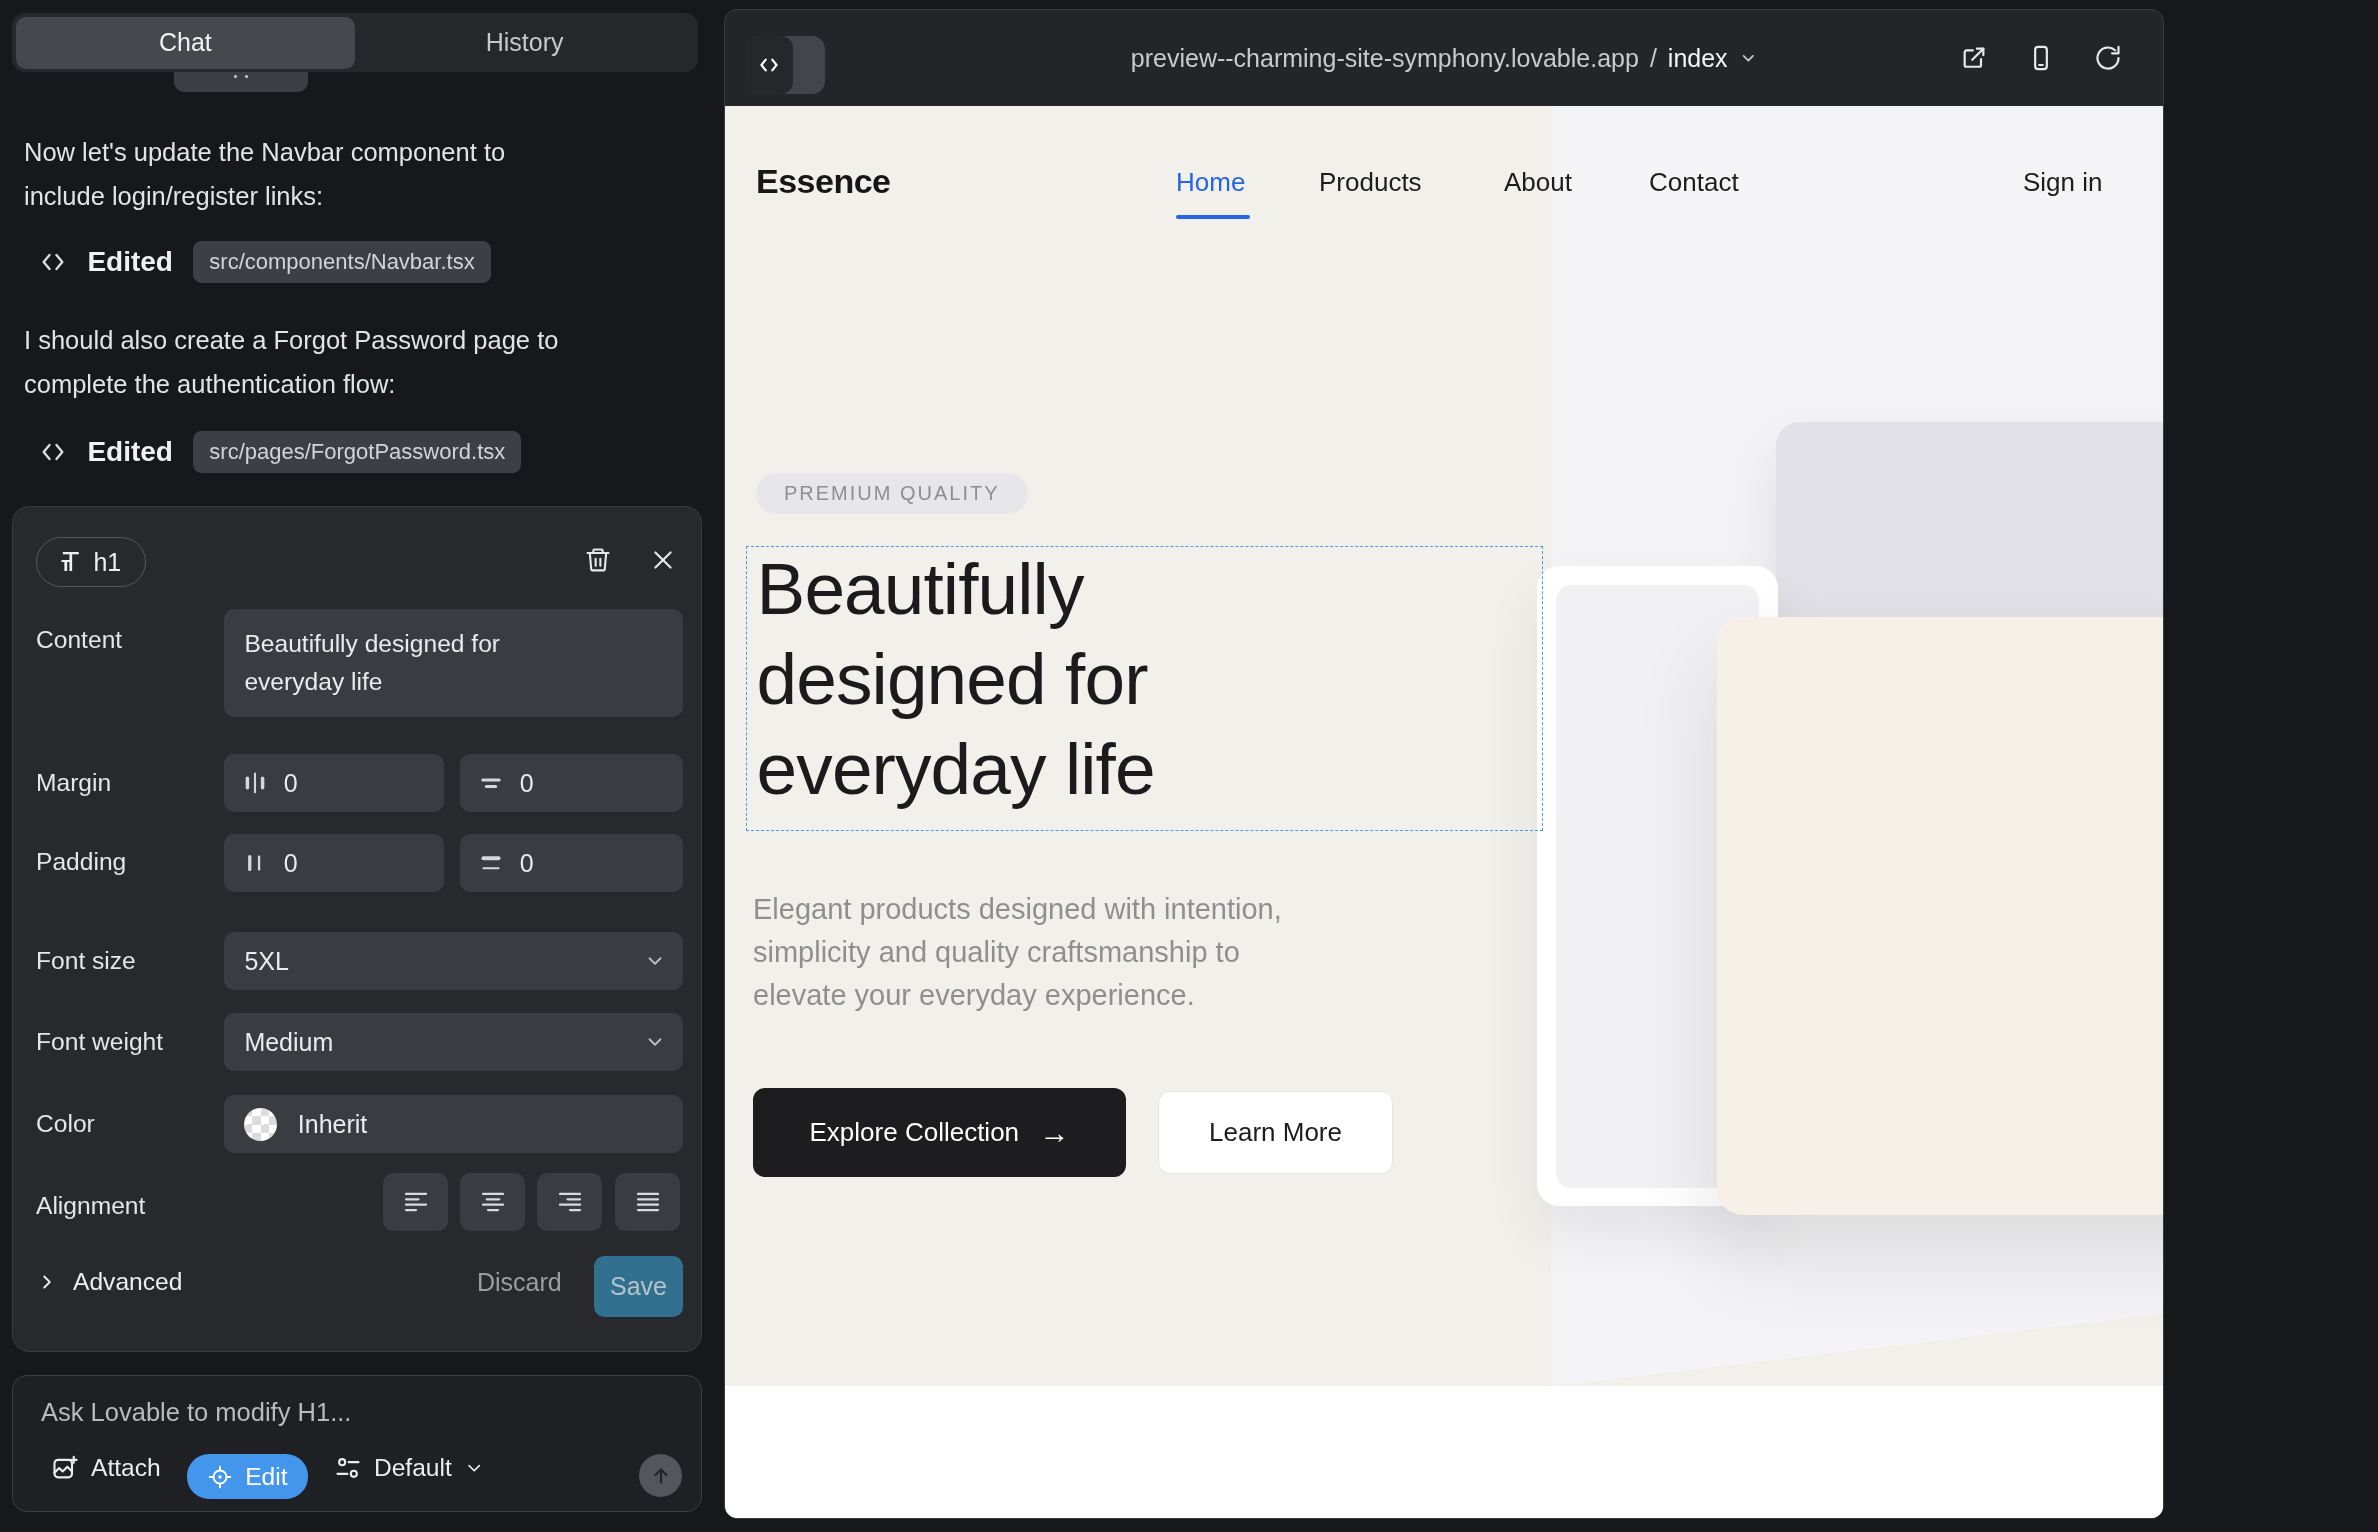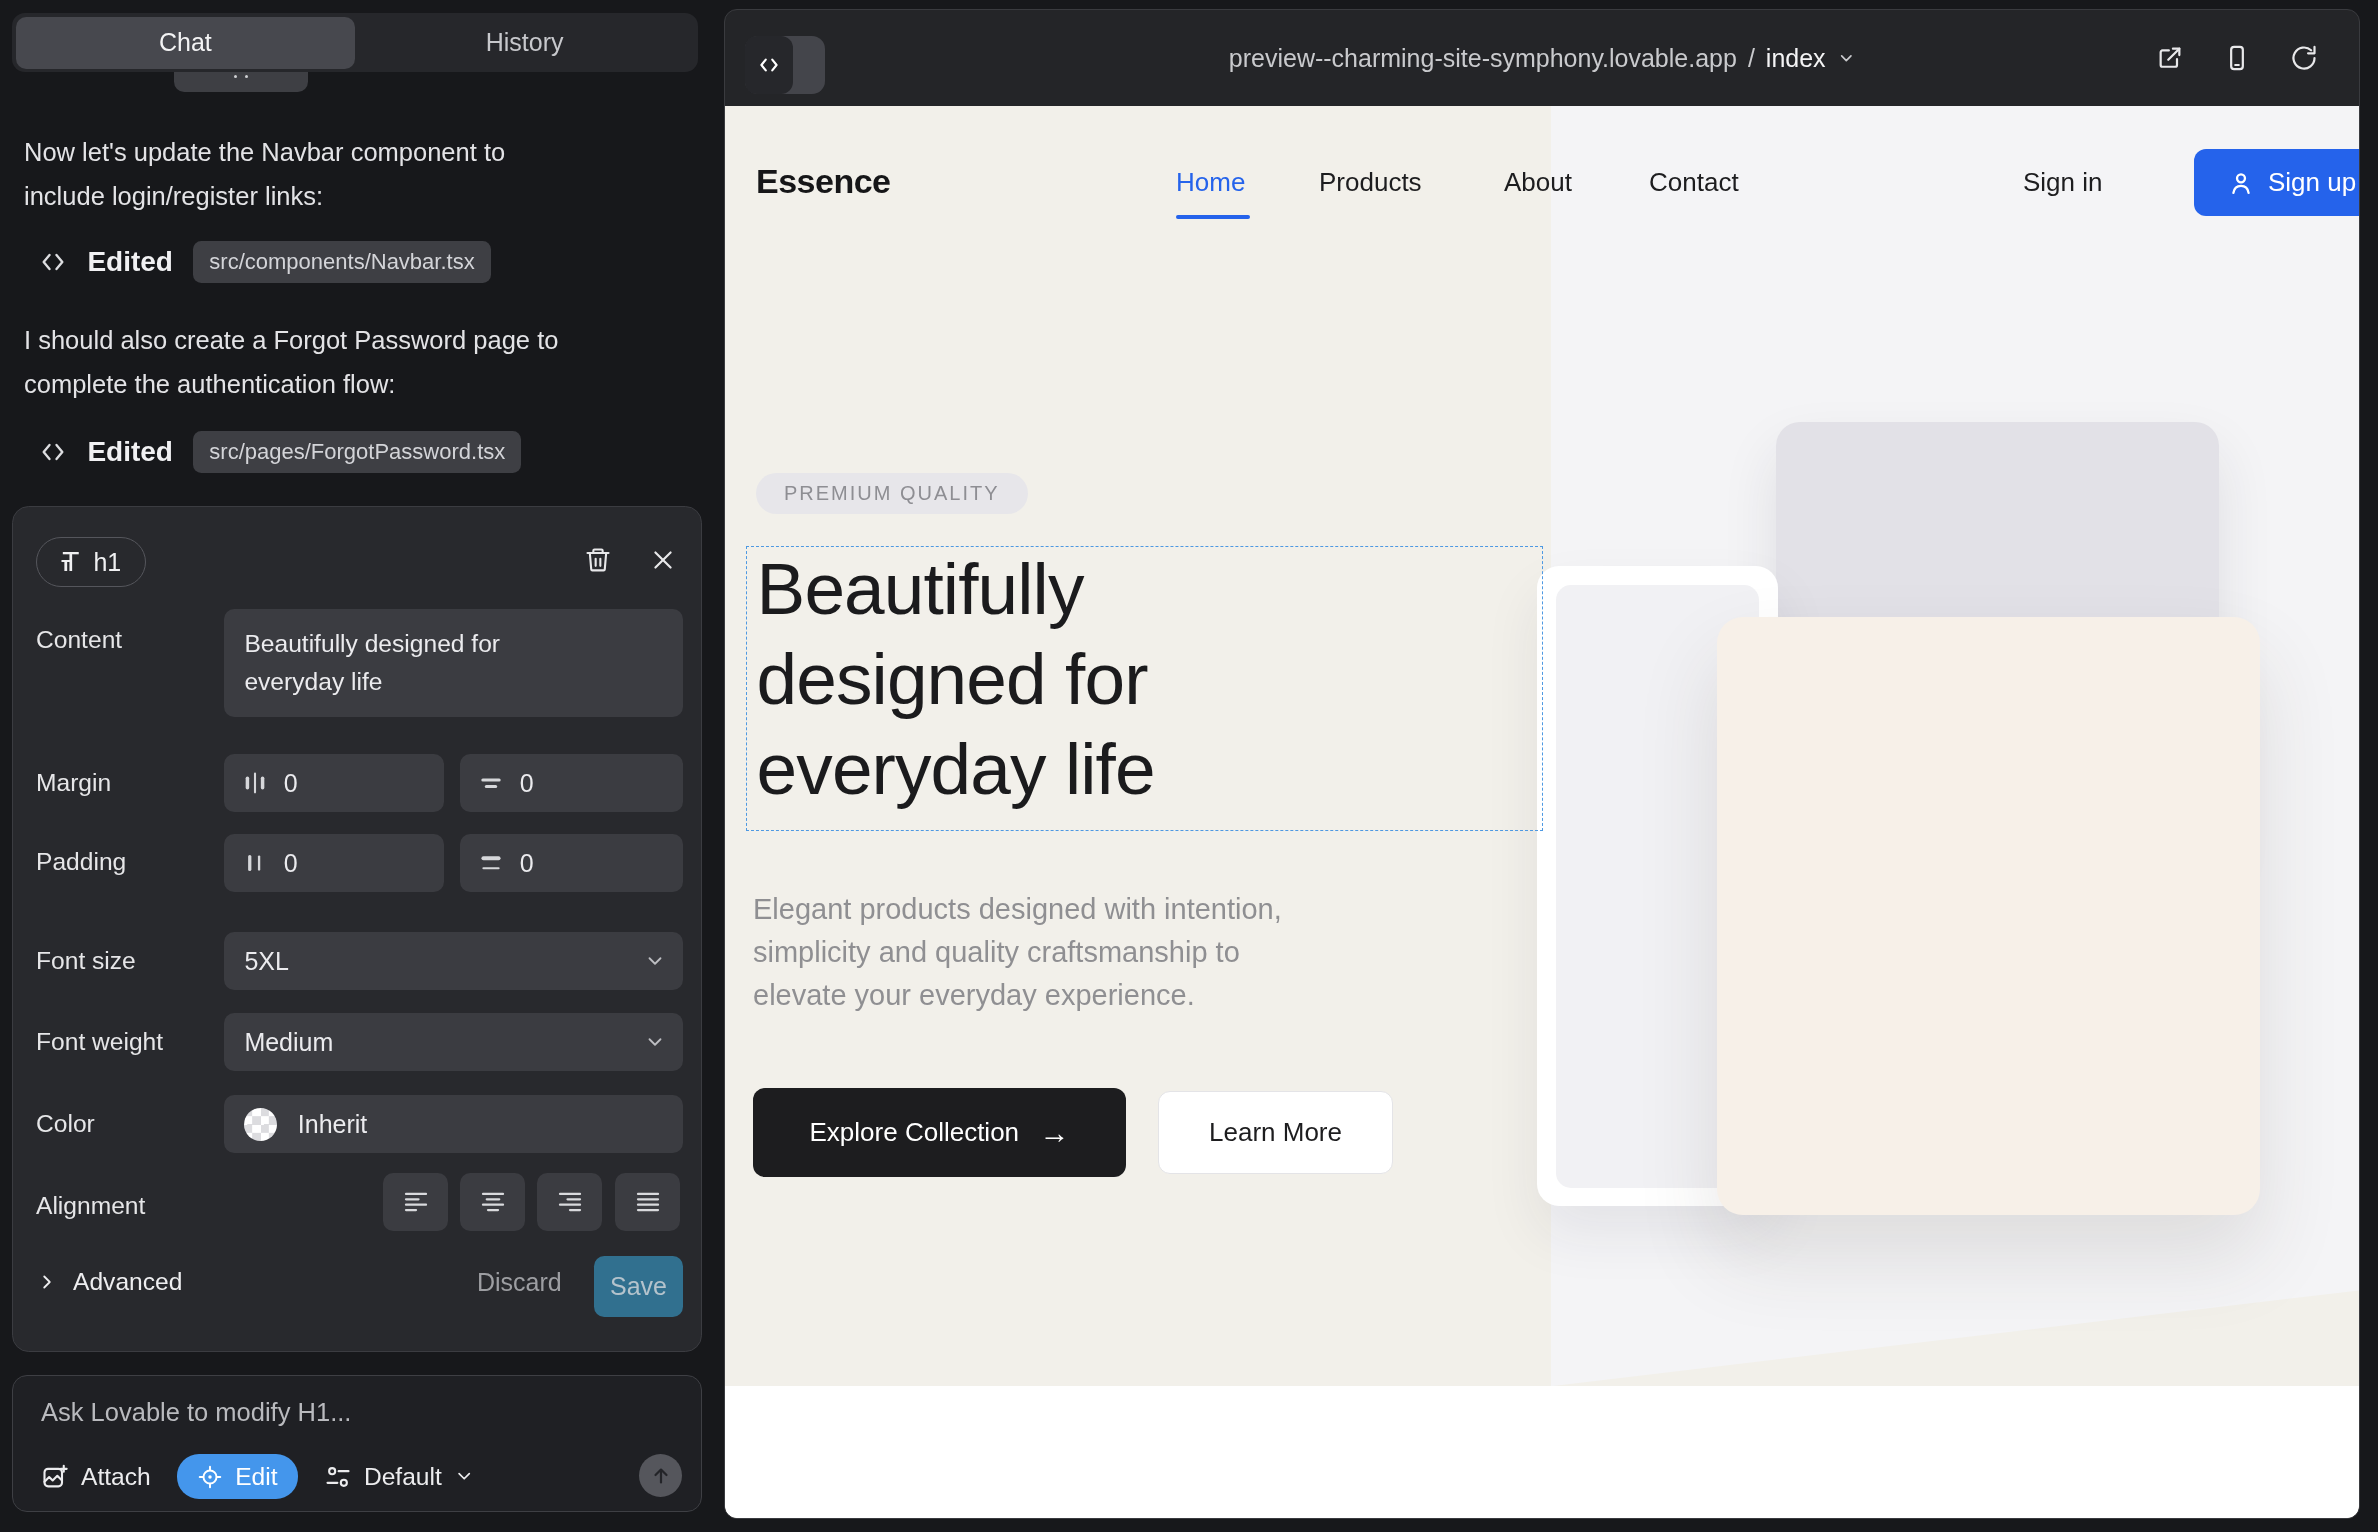--- a/index.html
+++ b/index.html
@@ -38,27 +38,27 @@
     conic-gradient(#fff 0 25%,#dcdcdf 0 50%,#fff 0 75%,#dcdcdf 0) center/16.7px 16.7px,#fff;
     background-blend-mode:normal;flex:none;}
   .align-btn{width:65px;height:58px;background:#3b3c41;border-radius:10.2px;display:flex;align-items:center;justify-content:center;color:#d9dadd;cursor:pointer;}
   .advanced{left:23px;top:761px;display:flex;align-items:center;gap:15px;color:#eeeef0;font-size:24.6px;cursor:pointer;}
   .discard{left:464px;top:761px;font-size:25px;color:#9d9ea2;cursor:pointer;}
   .save{left:581px;top:749px;width:89px;height:61px;background:#31708f;border-radius:10.2px;display:flex;align-items:center;justify-content:center;font-size:25px;color:#b4c3cc;cursor:pointer;}
 
   
   .composer{left:12px;top:1375px;width:690px;height:137px;background:#1f2024;border:0.9px solid #3e3f44;border-radius:15px;}
   .placeholder{left:28px;top:22px;font-size:25.5px;color:#b9babe;}
-  .composer-row{left:28px;top:78px;right:18.6px;height:45px;display:flex;align-items:center;gap:26px;position:absolute;}
+  .composer-row{left:38px;top:78px;right:18.6px;height:45px;display:flex;align-items:flex-start;gap:26px;position:absolute;}
   .tool{display:flex;align-items:center;gap:12px;color:#ececee;font-size:24.6px;cursor:pointer;}
   .edit-pill{background:#4496ec;border-radius:22px;height:45px;padding:0 20.4px;color:#fff;}
   .send-btn{position:absolute;right:0;top:0;width:43px;height:43px;border-radius:50%;background:#55565c;display:flex;align-items:center;justify-content:center;color:#232428;cursor:pointer;}
 
   
-  .preview{left:724px;top:9.3px;width:1636px;height:1510px;background:#242528;border:0.9px solid #3a3b3f;border-radius:13px;overflow:hidden;}
+  .preview{left:724px;top:9.3px;width:1440px;height:1510px;background:#242528;border:0.9px solid #3a3b3f;border-radius:13px;overflow:hidden;}
   .chrome{position:absolute;left:0;top:0;width:100%;height:96px;}
   .code-toggle{left:20.4px;top:26px;width:80px;height:58px;background:#44454b;border-radius:13px;}
   .code-toggle .seg{position:absolute;left:0;top:0;width:48px;height:58px;background:#26272b;border-radius:12px;display:flex;align-items:center;justify-content:center;color:#fff;}
   .url{position:absolute;left:0;right:0;top:0;height:96px;display:flex;align-items:center;justify-content:center;gap:11px;font-size:25px;color:#c9cacd;cursor:pointer;}
   .url .page{color:#f4f4f5;font-weight:500;}
   .chrome-icons{position:absolute;right:35px;top:0;height:96px;display:flex;align-items:center;gap:26px;color:#ececee;}
 
   
   .site{position:absolute;left:0;top:96px;width:1634px;height:1412px;background:#f2f0ea;border-radius:0 0 12px 12px;overflow:hidden;}
   .bg-right{left:826px;top:0;width:809px;height:1280px;background:#f4f4f6;}

